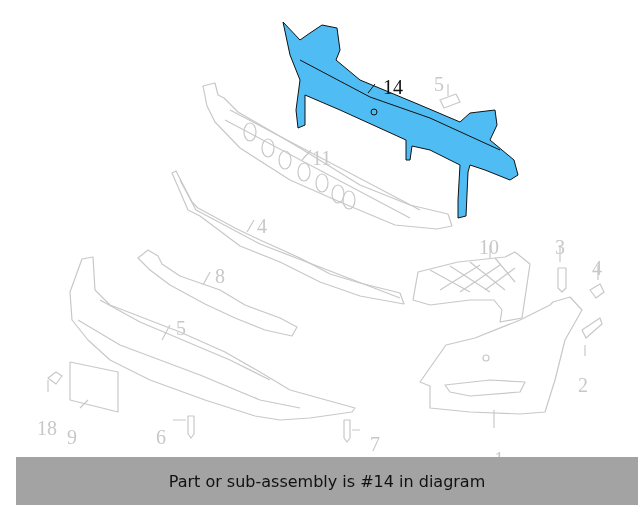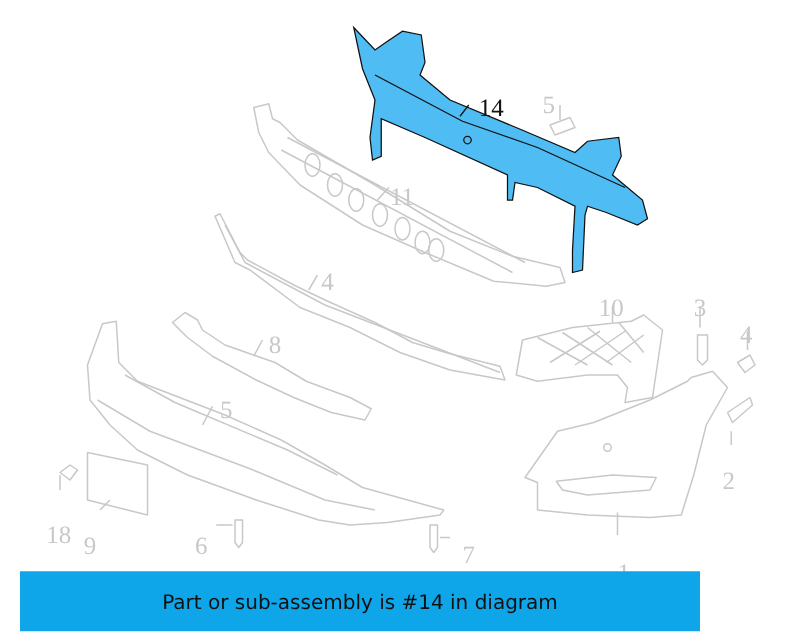--- a/index.html
+++ b/index.html
@@ -1,20 +1,20 @@
 <!DOCTYPE html>
 <html><head>
 <meta charset="utf-8">
 <style>
   html, body { margin:0; padding:0; background:#ffffff; }
   body { width:640px; height:512px; position:relative; overflow:hidden; font-family:"DejaVu Sans", sans-serif; }
   #diagram { position:absolute; left:0; top:0; width:640px; height:512px; }
   .callout { position:absolute; font-family:Liberation Serif, serif; font-size:20px; color:#c8c8c8; line-height:1;margin-top:13px; }
   .callout.active { color:#111111; }
-  #banner { position:absolute; left:16px; top:457px; width:544px; height:48px; background:#0ea5e9; display:flex; flex-direction:column; align-items:center; justify-content:center; }
+  #banner { position:absolute; left:16px; top:457px; width:622px; height:48px; background:#a3a3a3; display:flex; flex-direction:column; align-items:center; justify-content:center; }
   #banner span { font-family:"DejaVu Sans", sans-serif; font-size:16px; color:#111; line-height:19px; }
 </style>
 </head>
 <body>
 
 <svg id="diagram" viewBox="0 0 640 512" xmlns="http://www.w3.org/2000/svg">
   <g fill="none" stroke="#c8c8c8" stroke-width="1.2" stroke-linejoin="round">
 
     <g>
       <path d="M203,86 L215,83 L218,95 L224,98 L238,112 L300,148 L360,185 L410,205 L448,214 L452,226 L437,229 L395,225 L340,202 L290,180 L240,148 L215,122 L207,106 Z"></path>

